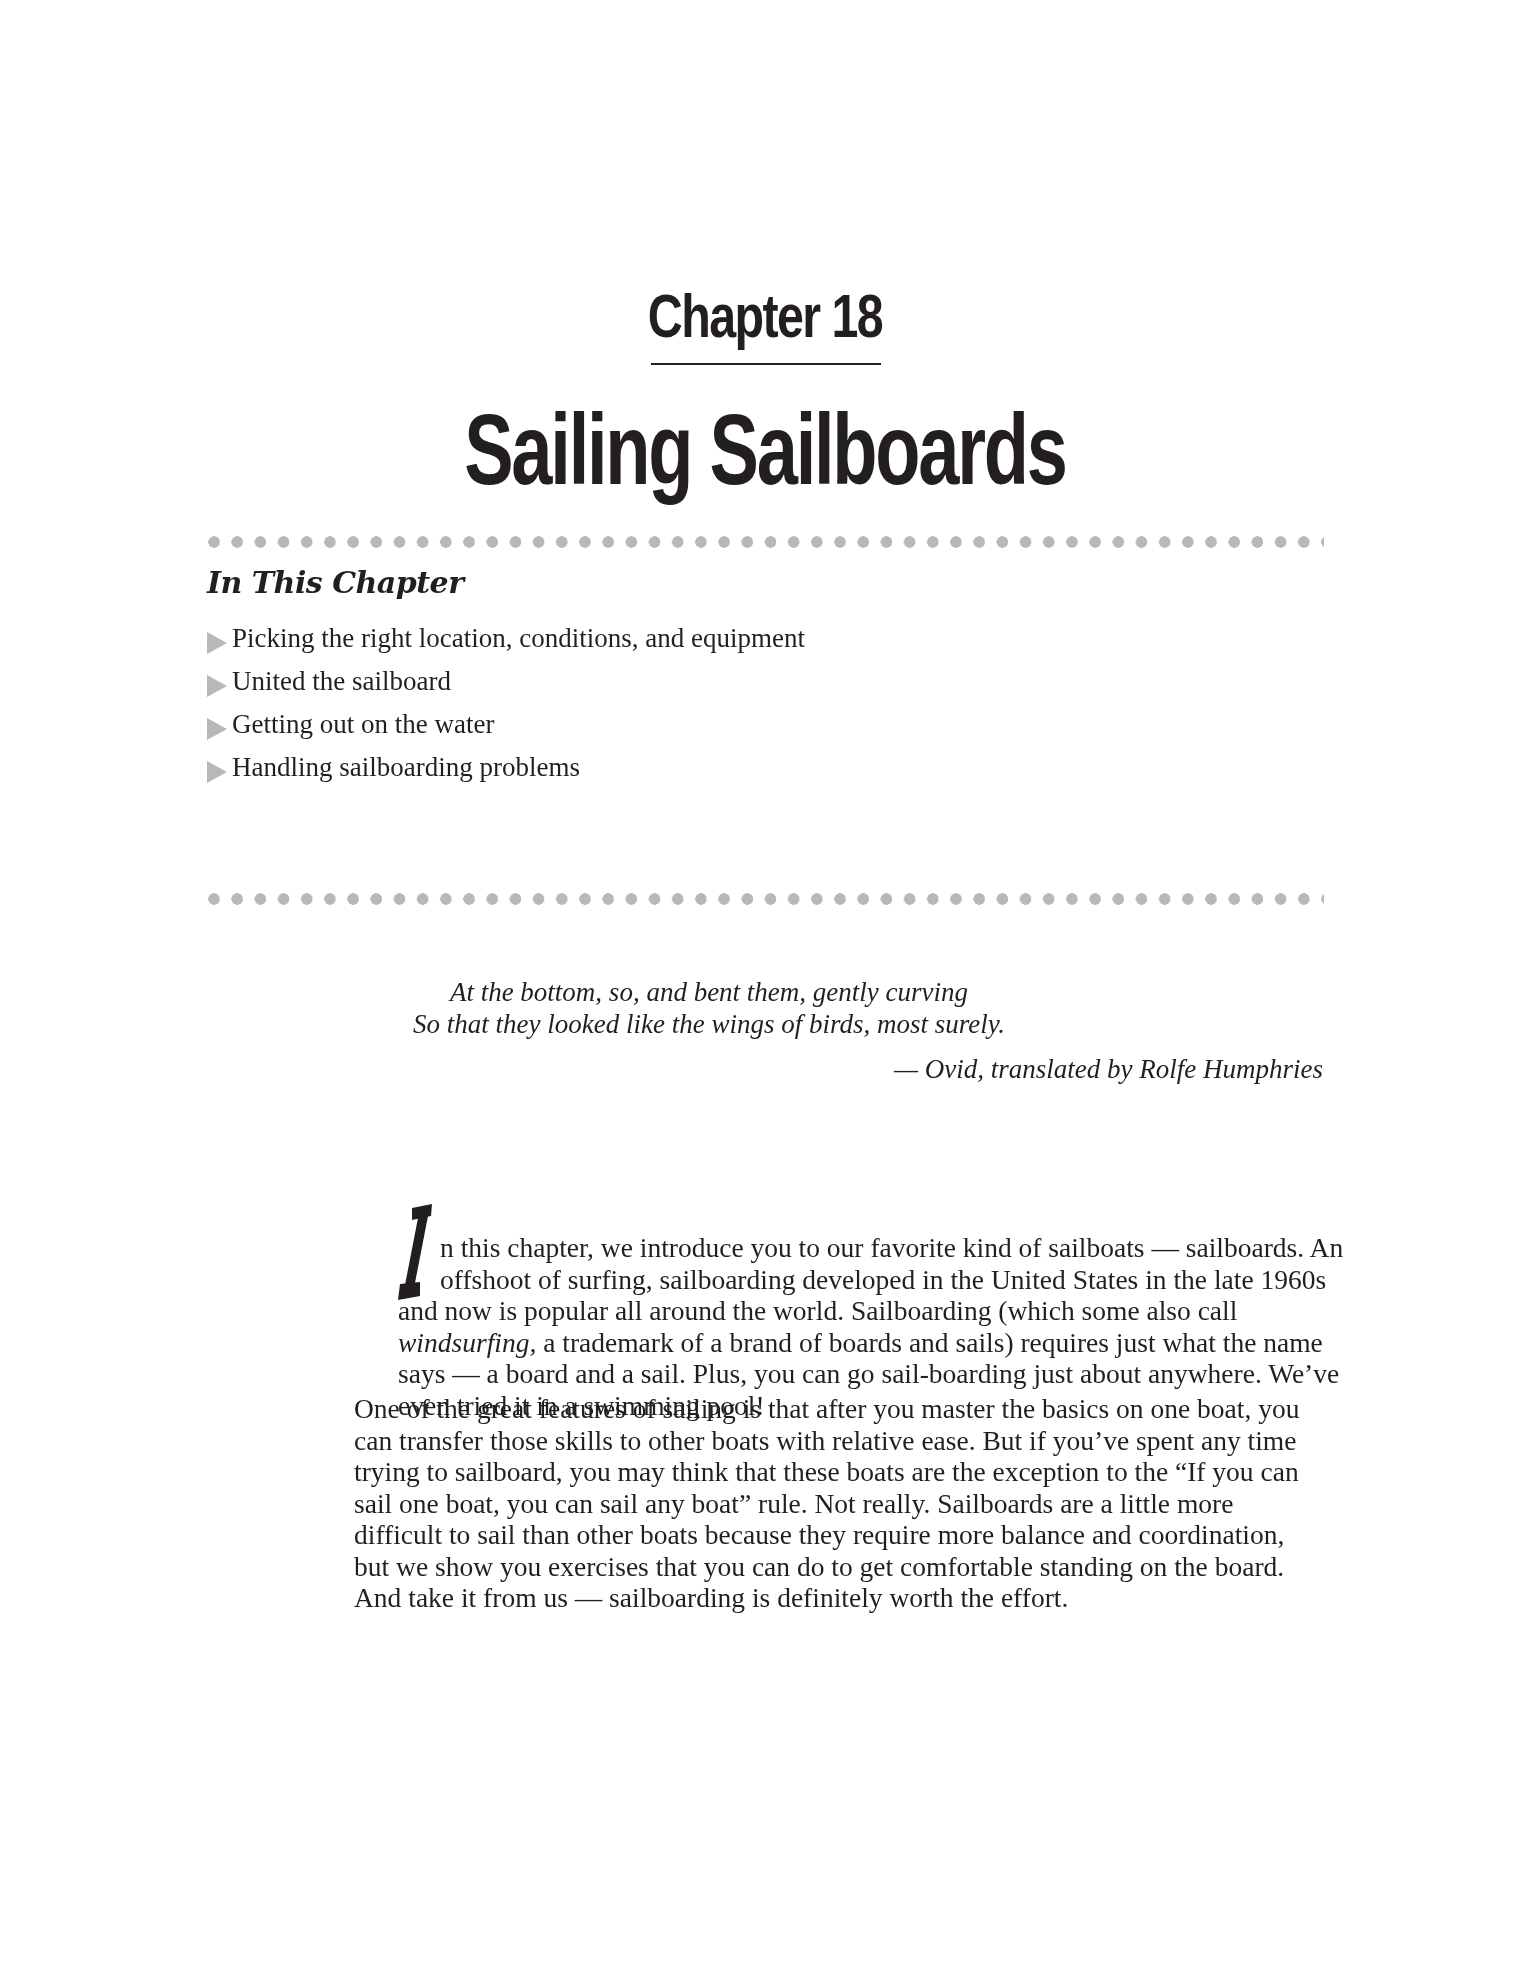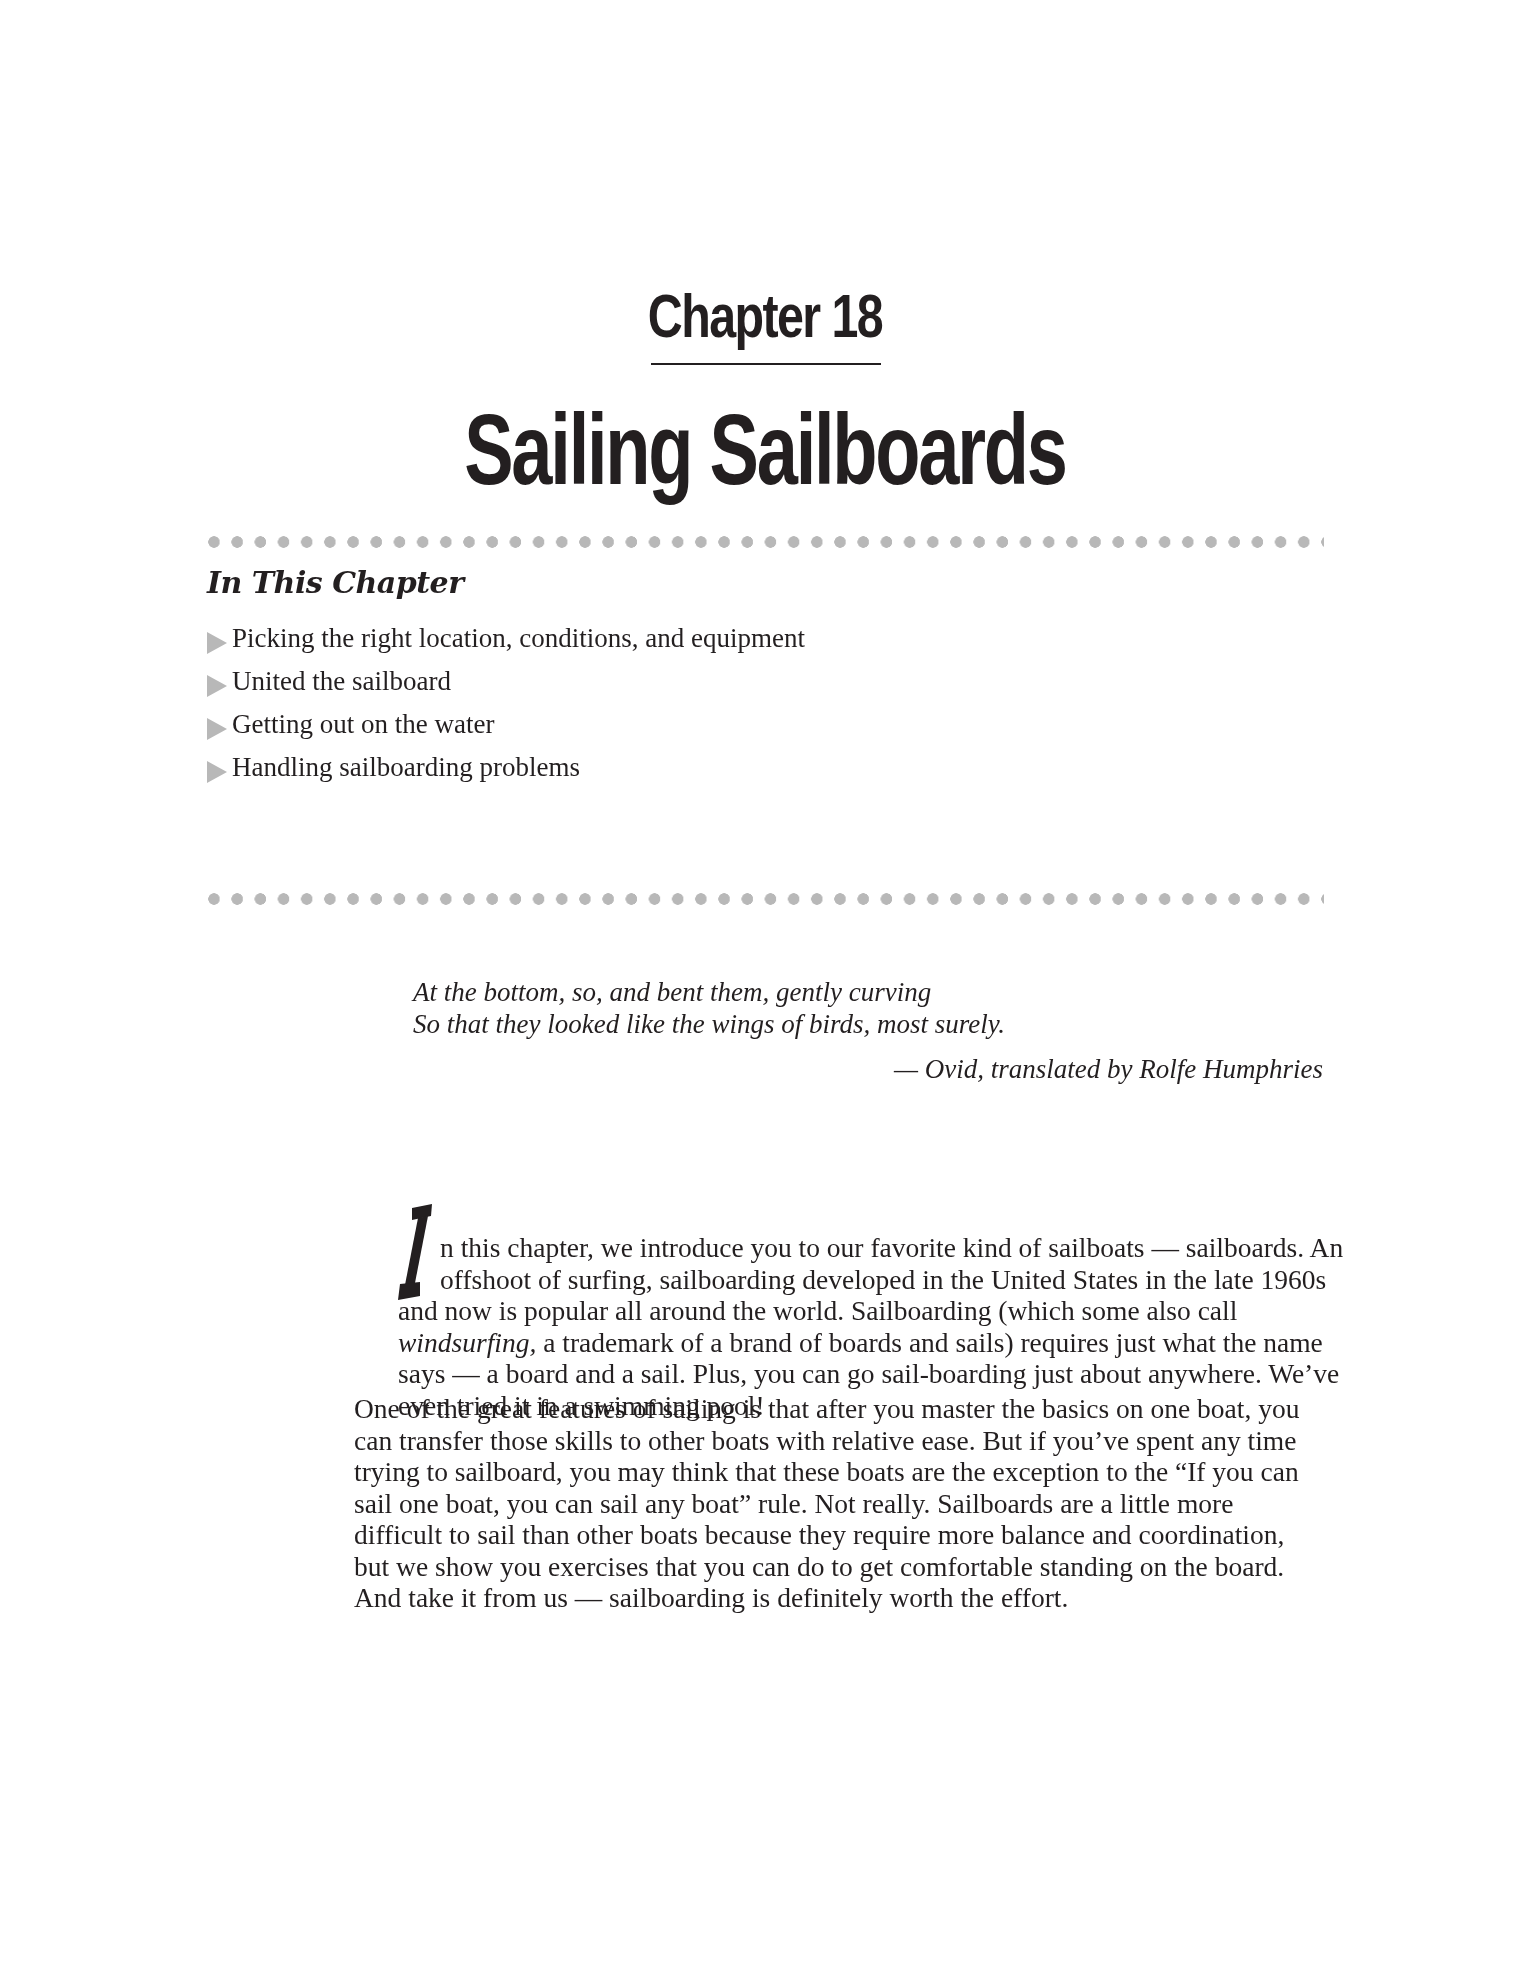--- a/index.html
+++ b/index.html
@@ -24,21 +24,21 @@
     position: absolute; left: 207px; top: 565px;
     font-family: "DejaVu Serif", serif; font-style: italic; font-weight: bold; font-size: 30px;
     letter-spacing: -0.5px;
   }
   .bullets { position: absolute; left: 207px; top: 611px; margin: 0; padding: 0; list-style: none; }
   .bullets li { height: 43px; display: flex; align-items: flex-end;
     font-family: "Liberation Serif", serif; font-size: 27px; }
   .tri { display: inline-block; width: 0; height: 0; margin-right: 5px;
     border-top: 11px solid transparent; border-bottom: 11px solid transparent; border-left: 20px solid #b8b8b8; }
   .epigraph { position: absolute; left: 413px; top: 976px;
-    font-family: "Liberation Serif", serif; font-style: italic; font-size: 27px; line-height: 32px; }
+    font-family: "Liberation Serif", serif; font-style: italic; font-size: 27px; line-height: 32px; text-align: center; }
   .attribution { position: absolute; right: 207px; top: 1054px;
     font-family: "Liberation Serif", serif; font-size: 27px; font-style: italic; }
   .body-text { position: absolute; left: 354px; width: 968px;
     font-family: "Liberation Serif", serif; font-size: 27.5px; line-height: 31.5px; }
   .p1 { top: 1232px; margin-left: 44px; }
   .p2 { top: 1393px; }
   .dropcap-box { float: left; width: 36px; height: 88px; margin-right: 6px; margin-top: -28px; position: relative; }
   .dropcap { position: absolute; left: 0; top: 0; width: 36px; height: 96px; }
   em { font-style: italic; }
 </style>

